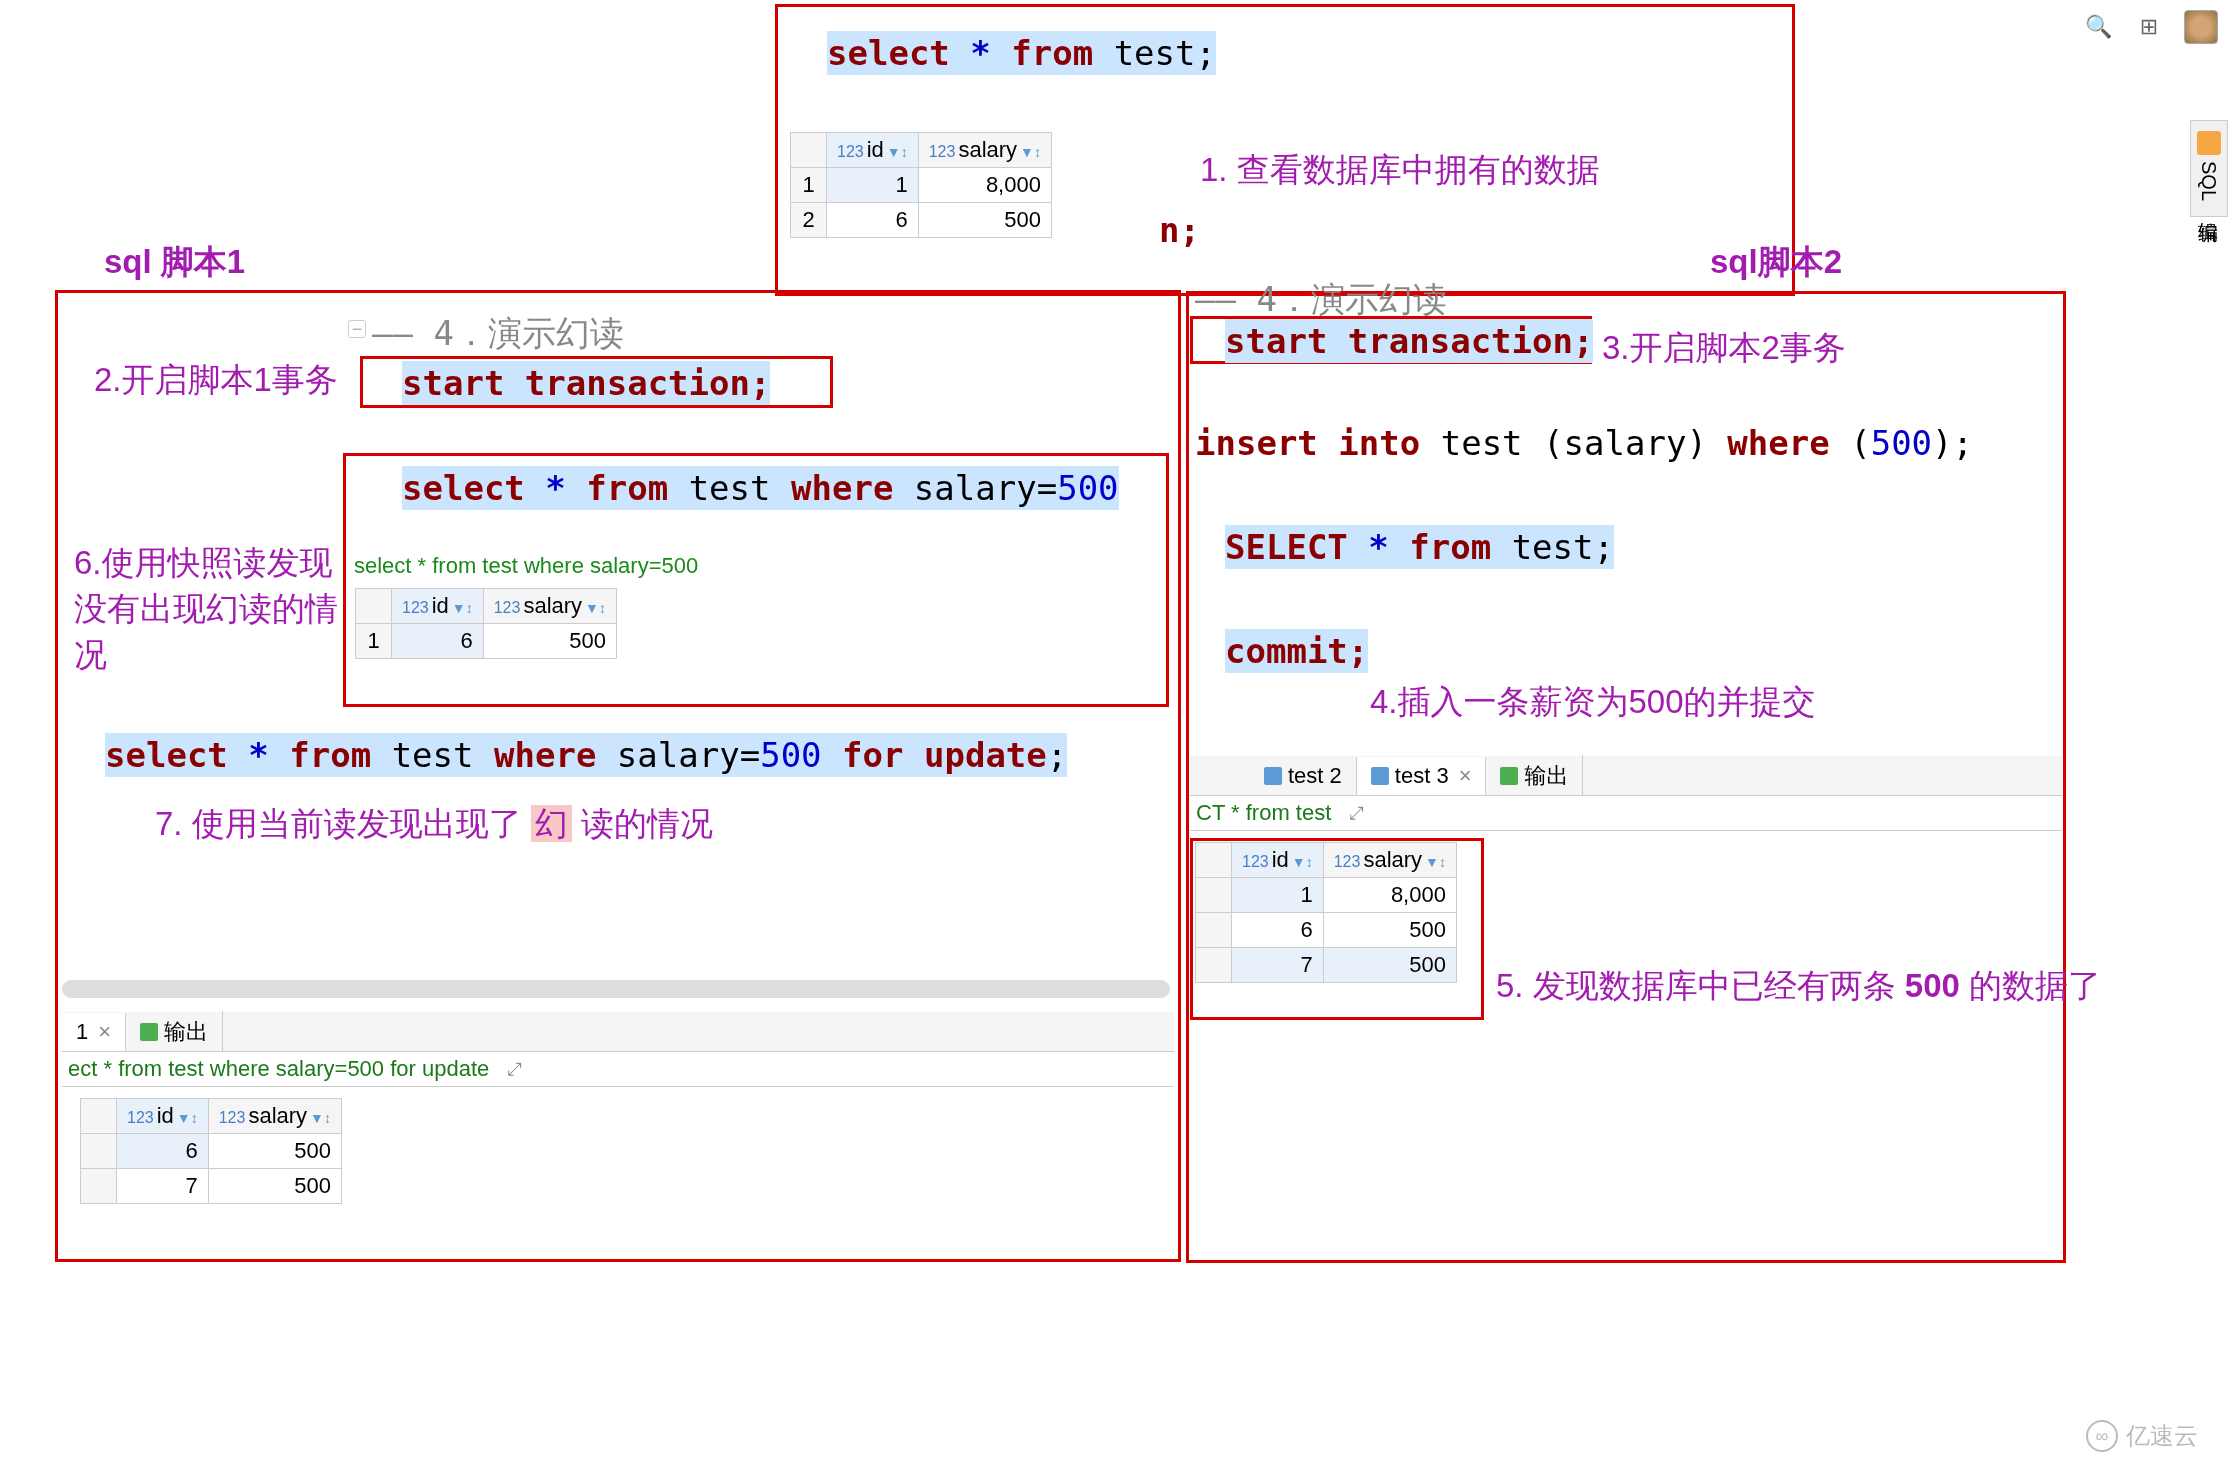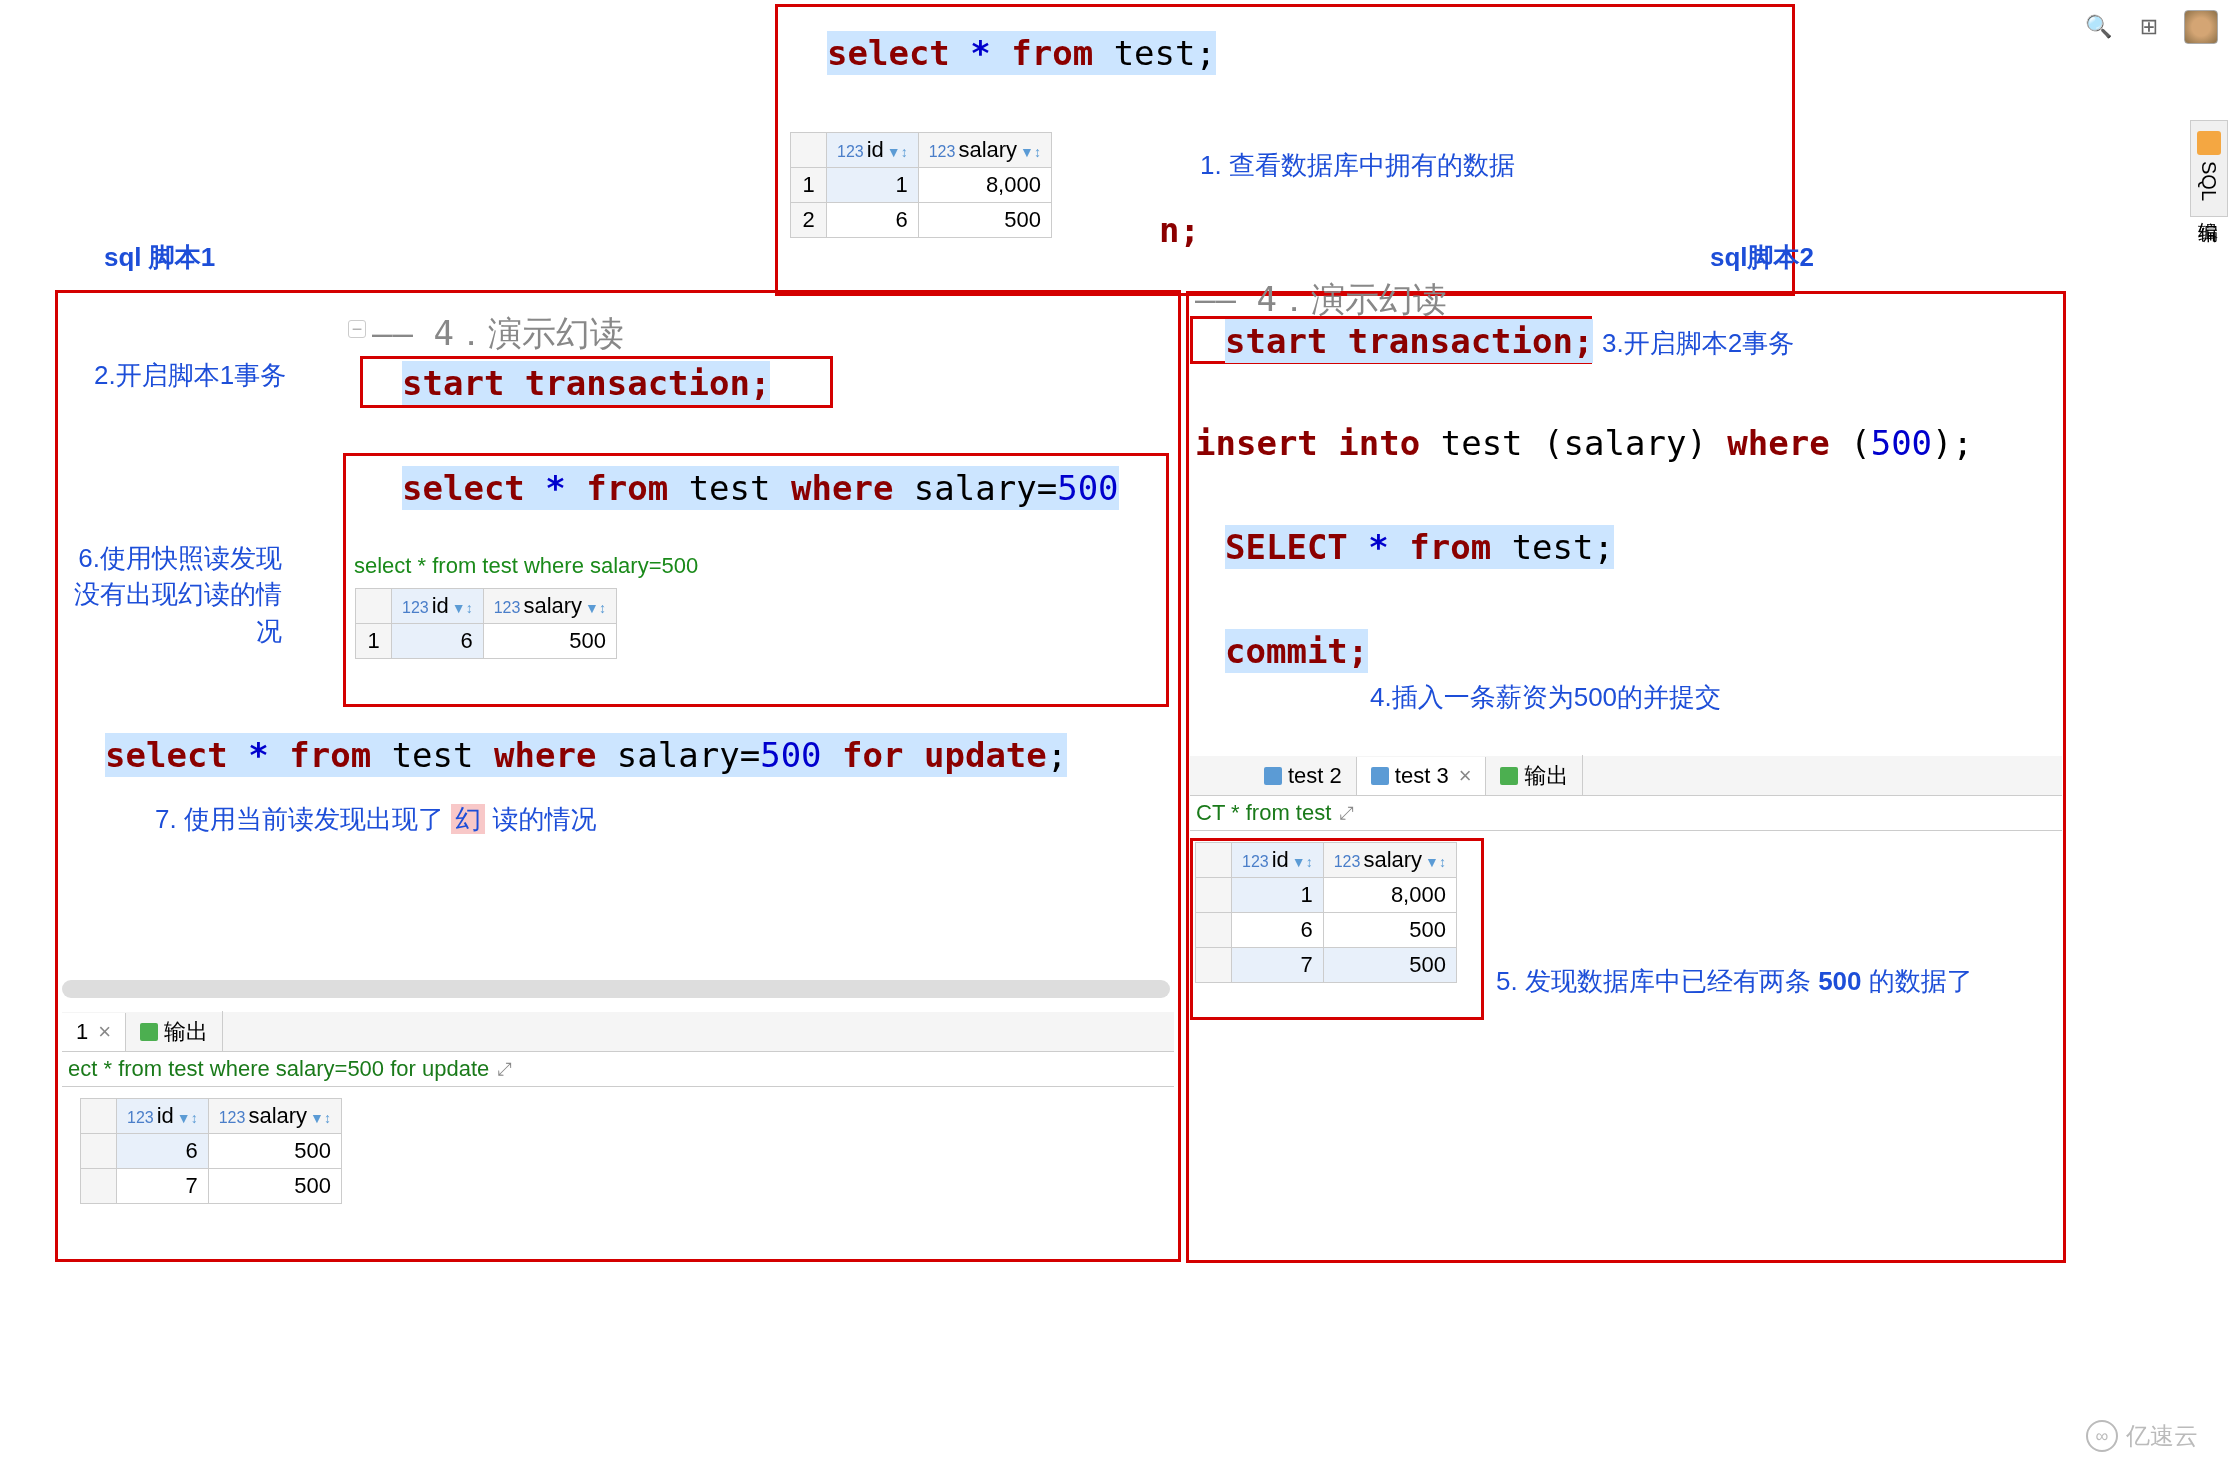--- a/index.html
+++ b/index.html
@@ -22,26 +22,25 @@
   white-space: nowrap;
 }
 .sql-highlight {
   background: #cce5ff;
   padding: 2px 0;
   margin-left: 30px;
 }
 .comment { color: #888; }
 .red-border { border: 3px solid #d40000; position: absolute; }
 .red-label {
-  color: #1d4ed8;
-  font-size: 26px;
+  color: #a21caf;
+  font-size: 33px;
   font-weight: 500;
   position: absolute;
   white-space: nowrap;
-  text-align: right;
 }
 .data-grid {
   border-collapse: collapse;
   background: #fff;
   font-size: 22px;
 }
 .data-grid th, .data-grid td {
   border: 1px solid #ccc;
   padding: 4px 10px;
   text-align: right;
@@ -89,21 +88,21 @@
 }
 .tab-icon.db { background: linear-gradient(#5b9bd5,#5b9bd5); border-radius: 2px; }
 .tab-icon.out { background: linear-gradient(#4caf50,#4caf50); border-radius: 2px; }
 .filter-row {
   display: flex;
   align-items: center;
   background: #fff;
   border-bottom: 1px solid #ccc;
   font-size: 22px;
   padding: 4px 6px;
-  gap: 8px;
+  gap: 18px;
 }
 .filter-sql { color: #1a7a1a; }
 .filter-hint { color: #999; font-style: italic; }
 .expand-icon { color: #888; font-size: 18px; }
 .toolbar {
   position: absolute;
   right: 10px;
   top: 10px;
   display: flex;
   gap: 20px;

